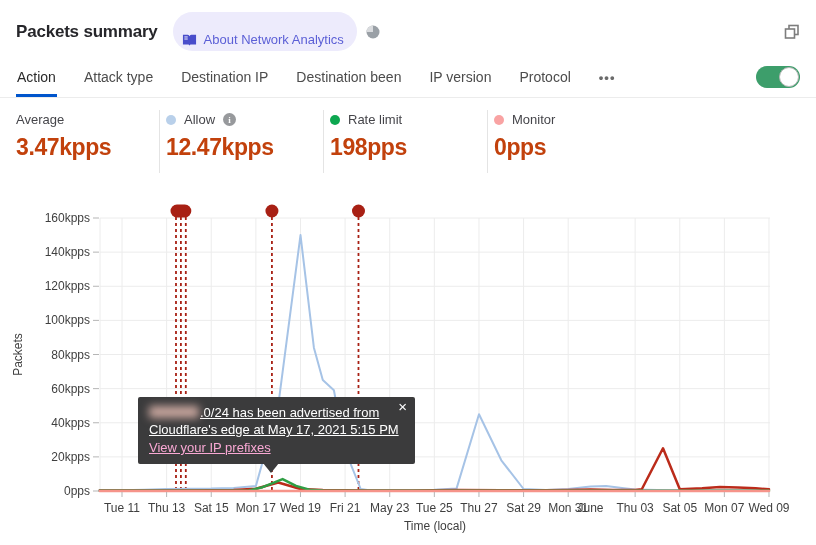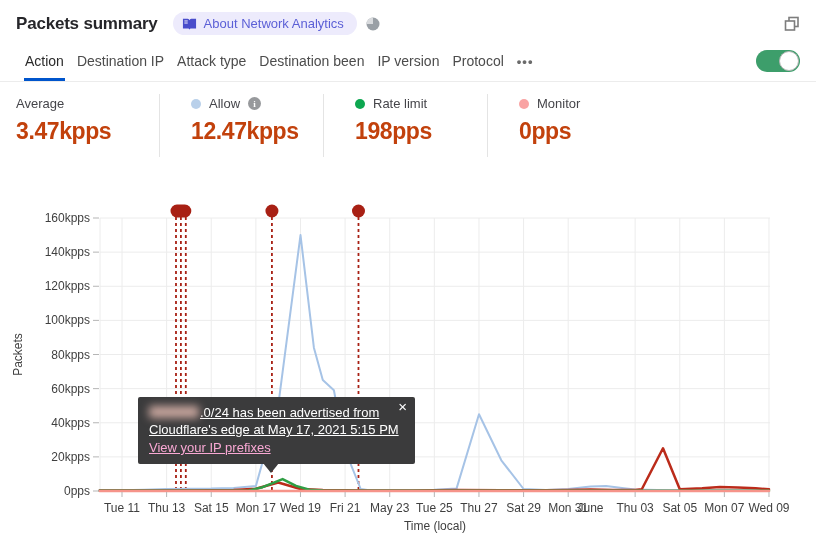--- a/index.html
+++ b/index.html
@@ -1,39 +1,39 @@
 <!DOCTYPE html>
 <html><head>
 <meta charset="utf-8">
 <style>
   html,body{margin:0;padding:0;background:#fff;}
   .app{position:relative;width:816px;height:545px;background:#fff;font-family:"Liberation Sans",sans-serif;overflow:hidden;}
 
   
   .header{display:flex;align-items:center;gap:9px;padding:12px 16px 0 16px;}
   .title{font-size:17px;font-weight:700;color:#26262a;margin:0;letter-spacing:-0.2px;}
-  .badge{display:inline-flex;align-items:center;gap:7px;background:#edebfc;color:#5b5fd6;border-radius:999px;padding:4px 13px 4px 9px;font-size:13px;cursor:pointer;margin-left:6px;}
+  .badge{display:inline-flex;align-items:center;gap:7px;background:#edebfc;color:#5b5fd6;border-radius:999px;padding:20px 13px 4px 9px;font-size:13px;cursor:pointer;margin-left:6px;}
   .pie-wrap{display:flex;align-items:center;cursor:pointer;}
   .copy-wrap{margin-left:auto;display:flex;align-items:center;cursor:pointer;}
 
   
   .tabs-row{display:flex;align-items:stretch;padding:0 16px;margin-top:5px;border-bottom:1px solid #ececec;}
-  .tabs{display:flex;gap:11px;margin-left:8px;}
+  .tabs{display:flex;gap:26px;}
   .tab{font-size:14px;color:#4c4c4c;padding:13px 1px 9px 1px;border-bottom:3px solid transparent;cursor:pointer;white-space:nowrap;}
   .tab.active{color:#2a2a2a;border-bottom-color:#0055cc;}
   .tab.more{color:#6b6b6b;font-weight:700;letter-spacing:1px;font-size:13px;padding-top:14px;}
   .toggle-wrap{margin-left:auto;display:flex;align-items:center;gap:10px;font-size:14px;color:#333;}
   .toggle{position:relative;width:44px;height:22px;border-radius:11px;background:#3d9e6b;display:inline-block;cursor:pointer;}
   .knob{position:absolute;top:1px;right:1px;width:20px;height:20px;border-radius:50%;background:#fff;border:1px solid #b5b5b5;box-sizing:border-box;}
 
   
   .stats{display:flex;padding:10px 0 0 16px;margin-top:2px;}
   .stat{width:164px;box-sizing:border-box;padding-top:2px;padding-bottom:12px;}
   .stat:first-child{width:143px;}
-  .stat + .stat{border-left:1px solid #e4e4e4;padding-left:31px;}
+  .stat + .stat{border-left:1px solid #e4e4e4;padding-left:6px;}
   .stat-label{display:flex;align-items:center;gap:8px;font-size:13px;color:#45454a;}
   .dot{width:10px;height:10px;border-radius:50%;flex:0 0 auto;}
   .info{width:13px;height:13px;border-radius:50%;background:#97999c;color:#fff;font-size:9px;font-weight:700;display:inline-flex;align-items:center;justify-content:center;cursor:pointer;font-family:"Liberation Serif",serif;}
   .stat-value{font-size:23px;font-weight:600;color:#c2410c;margin-top:7px;letter-spacing:-0.4px;}
 
   
   .chart-svg{position:absolute;left:0;top:195px;}
 
   
   .tooltip{position:absolute;left:138px;top:397px;width:277px;box-sizing:border-box;background:#3b3b3c;color:#fff;font-size:13px;padding:7px 11px 8px 11px;border-radius:2px;z-index:5;line-height:17px;}
@@ -68,22 +68,22 @@
       <svg width="16" height="16" viewBox="0 0 16 16">
         <rect x="5" y="1.5" width="9" height="9" fill="#fff" stroke="#7d7d7d" stroke-width="1.6"></rect>
         <rect x="1.5" y="5" width="9" height="9" fill="#fff" stroke="#7d7d7d" stroke-width="1.6"></rect>
       </svg>
     </span>
   </div>
 
   <div class="tabs-row">
     <div class="tabs" id="tabs">
         <span class="tab active">Action</span>
+        <span class="tab">Attack type</span>
         <span class="tab">Destination IP</span>
-        <span class="tab">Attack type</span>
         <span class="tab">Destination been</span>
         <span class="tab">IP version</span>
         <span class="tab">Protocol</span>
         <span class="tab more">•••</span>
       </div>
     <div class="toggle-wrap">
       <span class="toggle">
           <span class="knob"></span>
         </span>
     </div>

